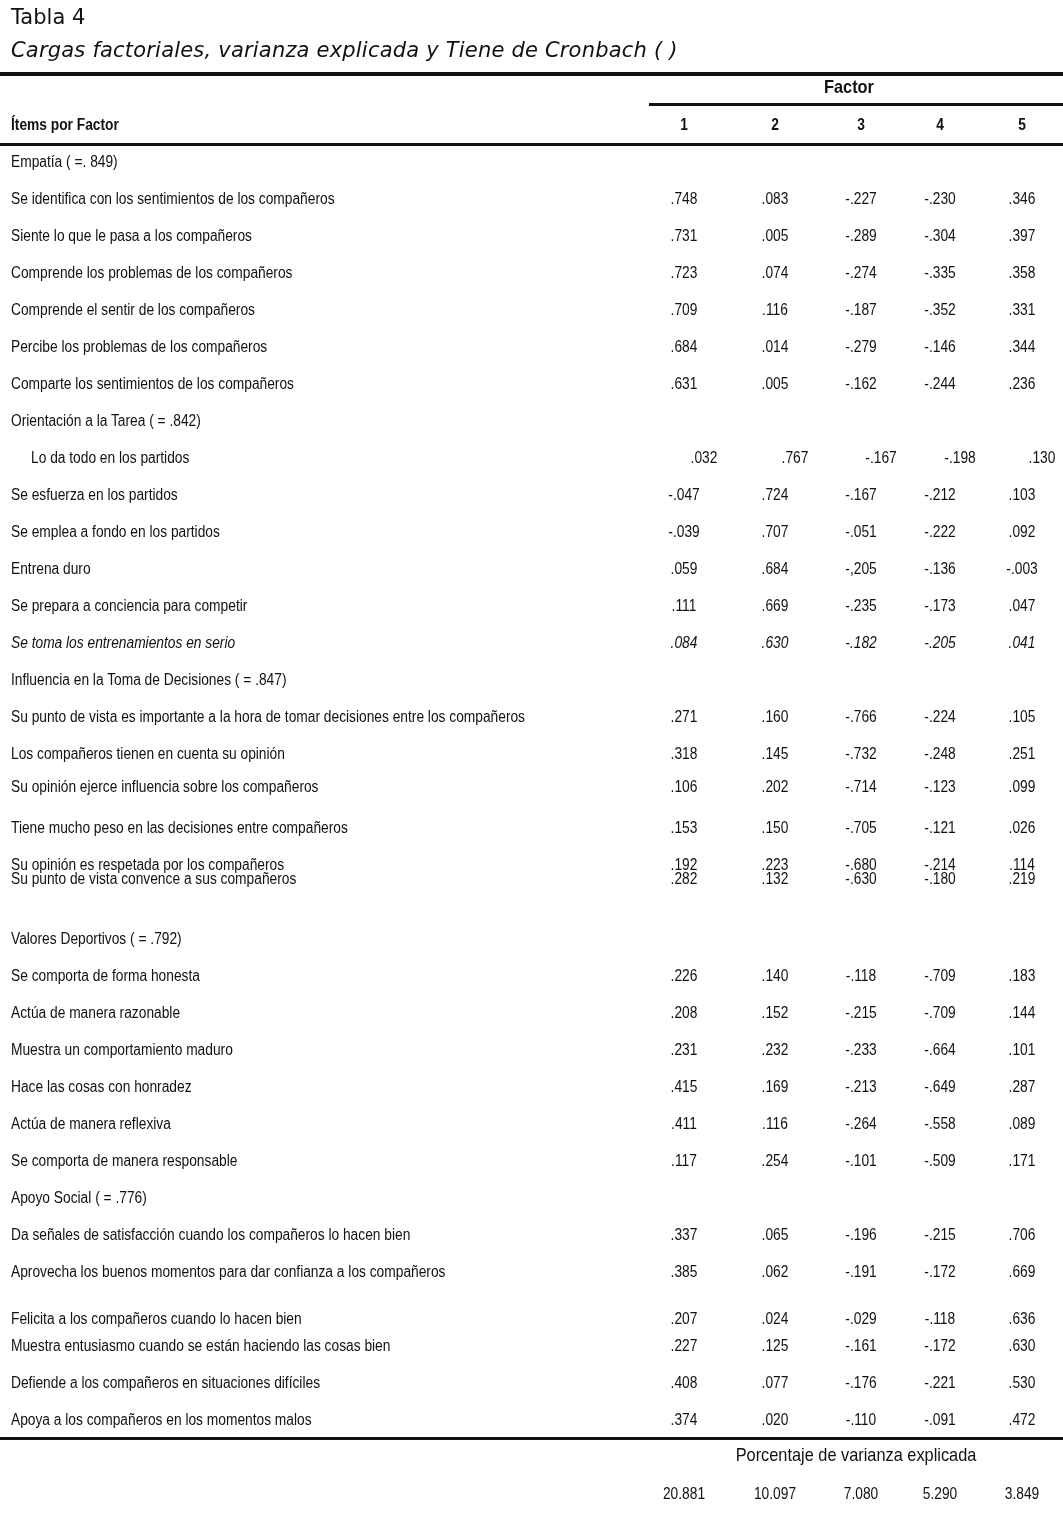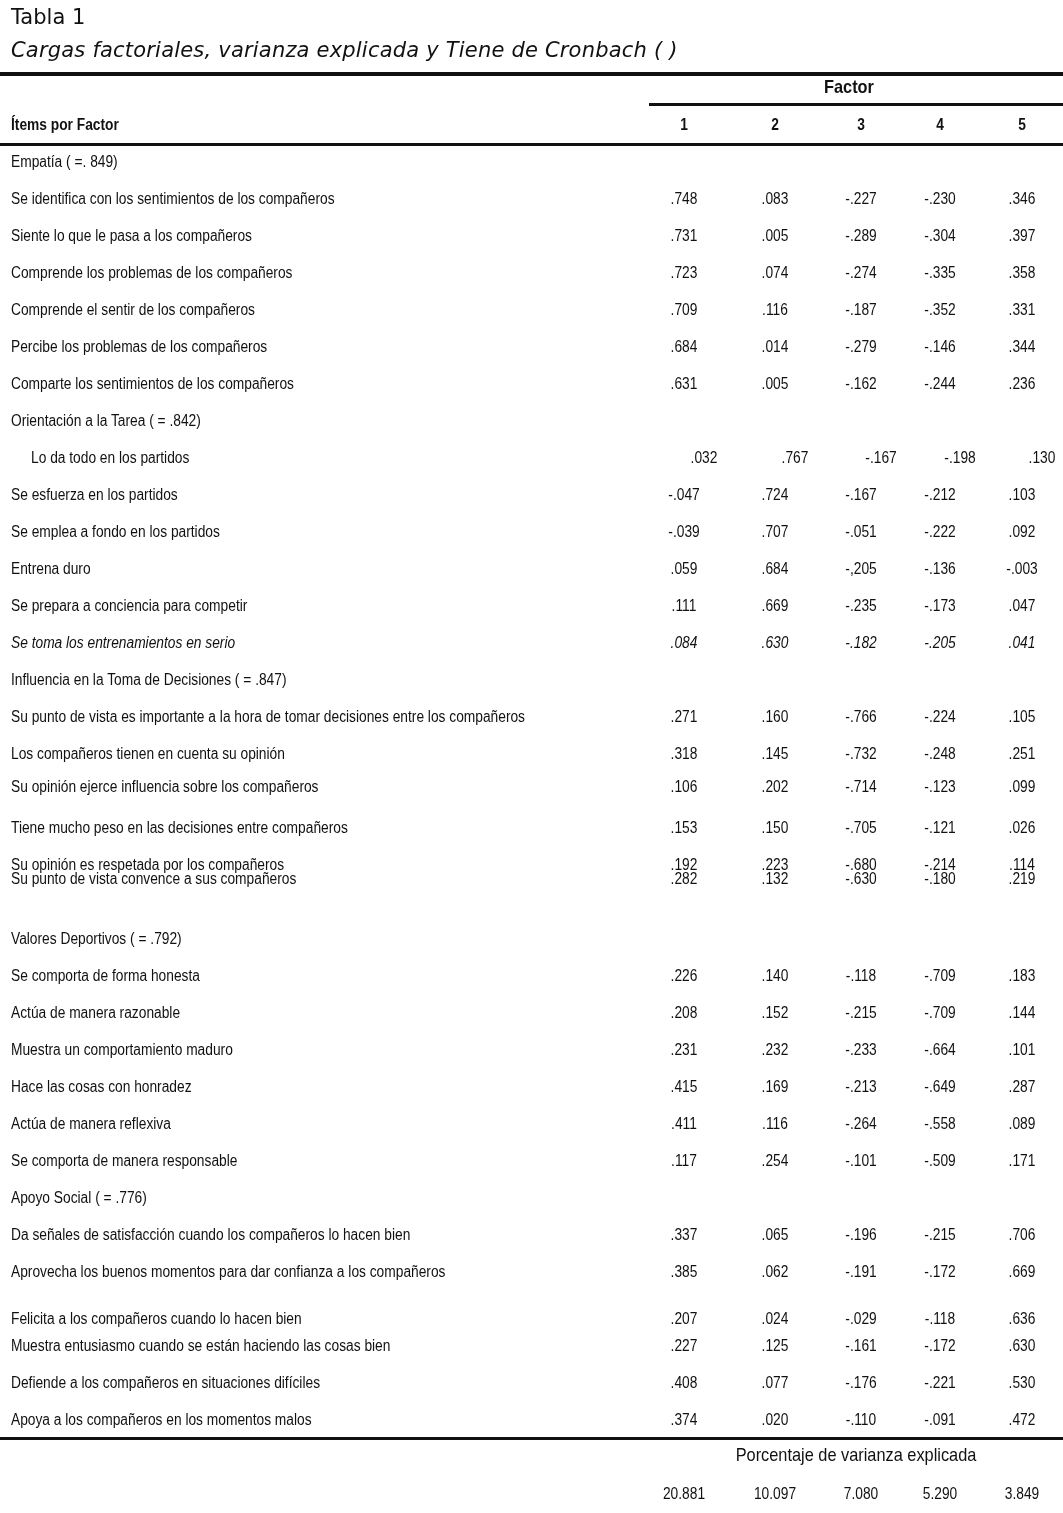--- a/index.html
+++ b/index.html
@@ -80,21 +80,21 @@
       width: 414px;
       text-align: center;
       font-family: "Liberation Sans", sans-serif;
       font-size: 19px;
       transform: scaleX(0.86);
     }
   </style>
 </head>
 <body>
 
-<div class="caption caption-label">Tabla 1</div>
+<div class="caption caption-label">Tabla 4</div>
 <div class="caption caption-title">Cargas factoriales, varianza explicada y Tiene de Cronbach ( )</div>
 
 <div class="rule rule-top"></div>
 <div class="factor-title">Factor</div>
 <div class="rule rule-factor"></div>
 
 <div class="tbl">
   <div class="row header-row" style="top:106px;">
     <span class="label">Ítems por Factor</span>
     <span class="cell c1">1</span>

